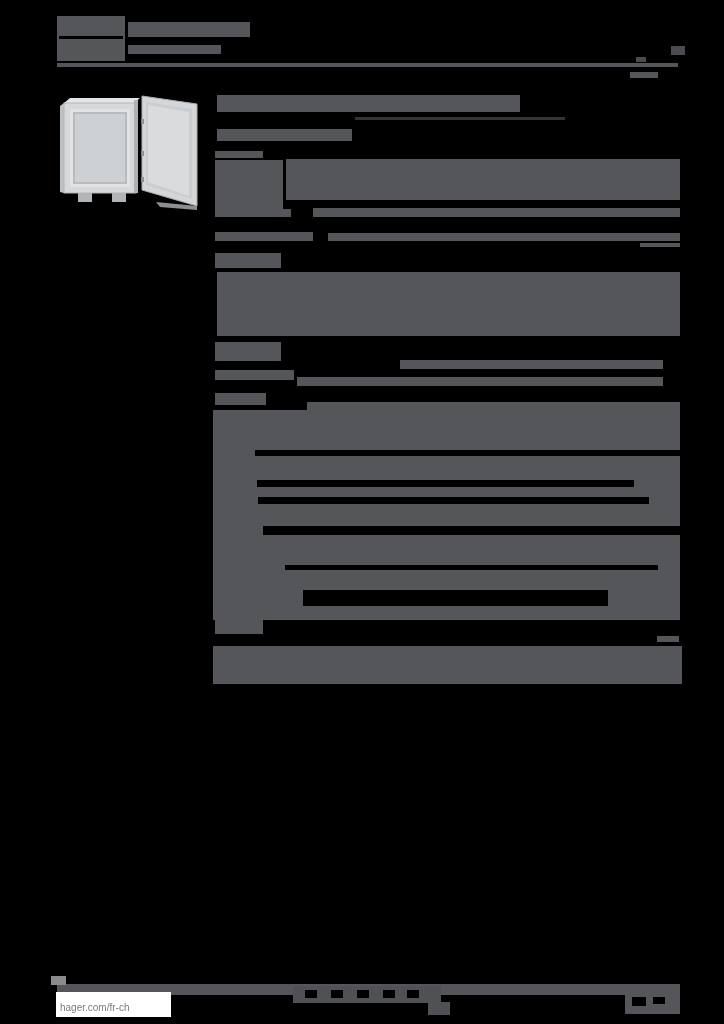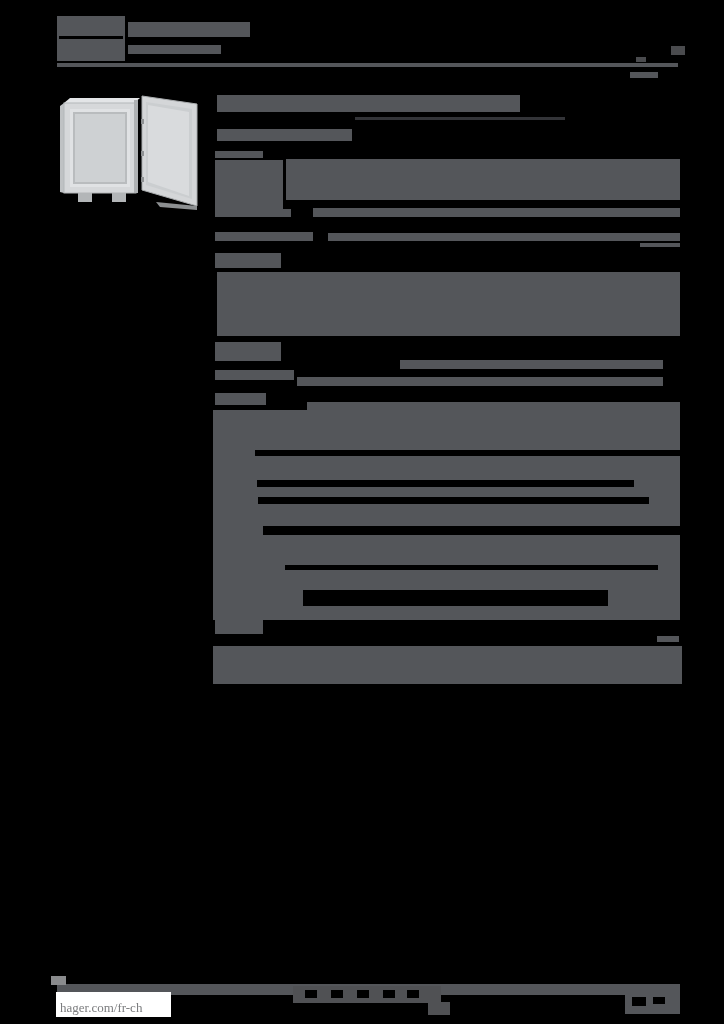--- a/index.html
+++ b/index.html
@@ -5,21 +5,21 @@
   html,body{margin:0;padding:0;background:#000;}
   .page{position:relative;width:724px;height:1024px;background:#000;overflow:hidden;
         font-family:"Liberation Sans",sans-serif;}
   .bar{position:absolute;background:#54565a;}
   .gap{position:absolute;background:#000;}
   .brand-logo{position:absolute;left:591px;top:27px;width:90px;height:26px;
 Instructions      color:#14a5e3;font-weight:bold;font-size:21px;letter-spacing:-0.5px;
       filter:blur(0.4px);line-height:24px;}
   .url-box{position:absolute;left:56px;top:992px;width:115px;height:25px;background:#ffffff;
       display:flex;align-items:center;box-sizing:border-box;padding:6px 0 0 4px;}
-  .url-box span{color:#7b7c7e;font-size:13px;line-height:8px;font-family:Liberation Serif, serif;}
+  .url-box span{color:#7b7c7e;font-size:10px;line-height:8px;}
   .photo{position:absolute;left:56px;top:89px;width:146px;height:126px;}
 </style>
 </head>
 <body>
 
 <div class="page" id="page">
 
   <div class="brand-logo">hager</div>
 
   <svg class="photo" viewBox="0 0 146 126" xmlns="http://www.w3.org/2000/svg">

